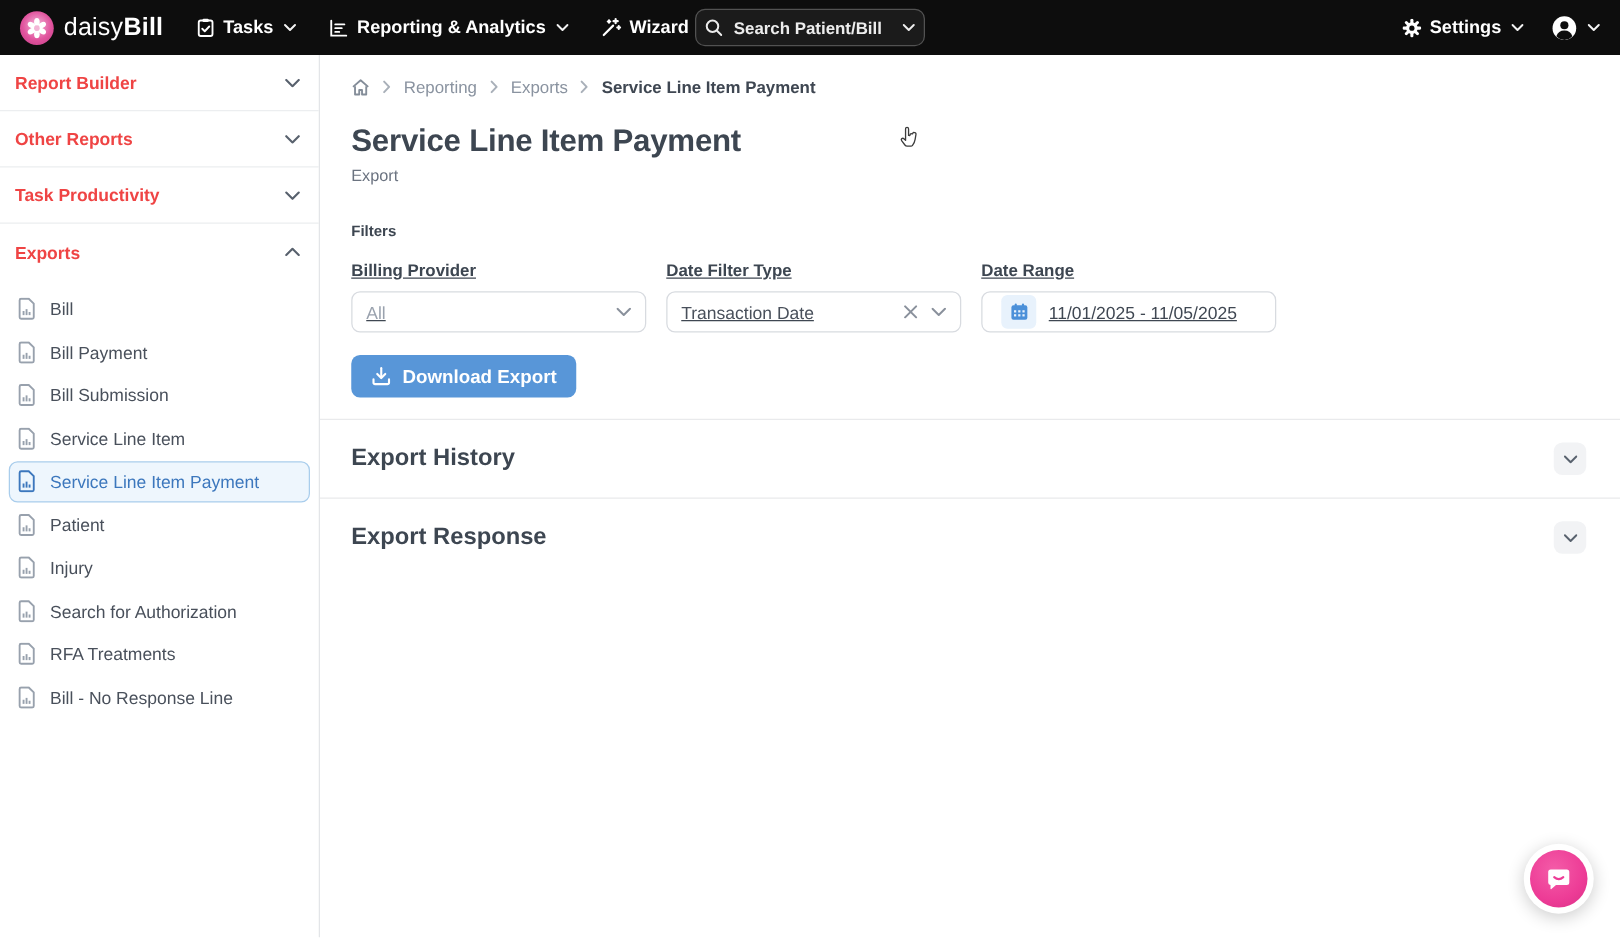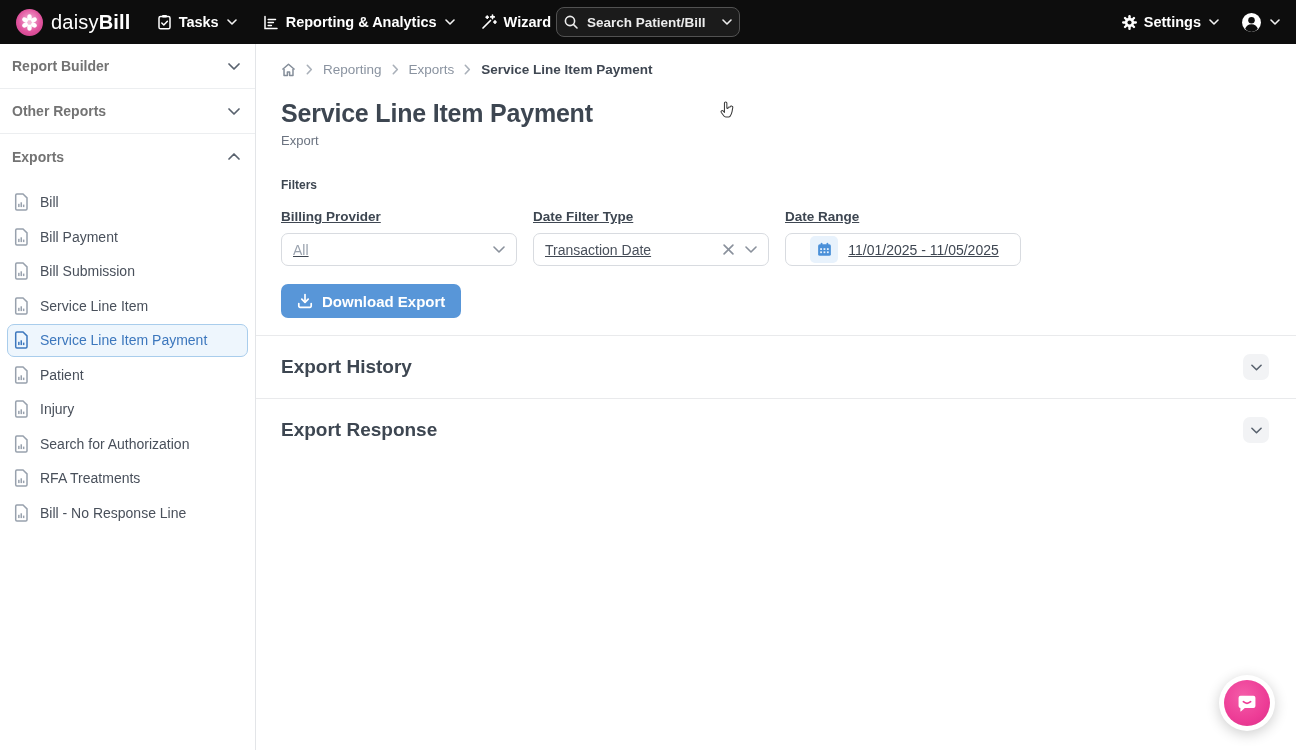--- a/index.html
+++ b/index.html
@@ -48,21 +48,21 @@
   .nav-account { display: flex; align-items: center; gap: 7px; cursor: pointer; }
 
   
   .sidebar {
     position: absolute; top: 44px; left: 0; bottom: 0; width: 256px;
     background: #fff; border-right: 1px solid #e3e5e8;
   }
   .side-section {
     height: 45px; display: flex; align-items: center; justify-content: space-between;
     padding: 0 15px 0 12px; cursor: pointer;
-    font-size: 14px; font-weight: 700; color: #737373;
+    font-size: 14px; font-weight: 700; color: #ef4444;
     border-bottom: 1px solid #eceef0;
   }
   .side-section.expanded { border-bottom: none; }
   .side-section .chev { color: #59626e; }
   .side-list { padding-top: 5px; }
   .side-item {
     height: 33px; margin: 1.5px 7px; padding: 0 6px;
     border: 1px solid transparent; border-radius: 7px;
     display: flex; align-items: center; gap: 11px;
     font-size: 14px; color: #49505b; cursor: pointer;
@@ -97,21 +97,21 @@
   .field { width: 236px; }
   .field-label { font-size: 13.5px; font-weight: 700; color: #3d4651; margin-bottom: 9px; }
   .control {
     height: 33px; border: 1px solid #d8dbe0; border-radius: 7px; background: #fff;
     display: flex; align-items: center; padding: 0 11px; font-size: 14px; color: #49505b;
     cursor: pointer;
   }
   .control .value-muted { color: #9aa2ae; }
   .control .right-group { margin-left: auto; display: flex; align-items: center; gap: 11px; }
   .control .sel-chev { color: #8a919c; }
-  .control.date-control { padding: 0; overflow: hidden; justify-content: center; }
+  .control.date-control { padding: 12px; overflow: hidden; }
   .cal-box {
     width: 28px; height: 27px; margin: 0 0 0 3px; border-radius: 5px;
     background: #e8f2fc; display: flex; align-items: center; justify-content: center;
     color: #4b90d9;
   }
   .date-value { padding-left: 10px; color: #3f4752; }
 
   .download-btn {
     margin: 18px 0 0 25px; height: 34px; border: none; border-radius: 7px;
     background: #5896d8; color: #fff; font-family: inherit;
@@ -275,20 +275,28 @@
   <div class="side-section">
     <span>Report Builder</span>
     <span class="chev">
       <svg width="12" height="7" viewBox="0 0 12 7">
           <path d="M1 1l5 5 5-5" fill="none" stroke="currentColor" stroke-width="1.7" stroke-linecap="round" stroke-linejoin="round"></path>
         </svg>
     </span>
   </div>
   <div class="side-section">
     <span>Other Reports</span>
+    <span class="chev">
+      <svg width="12" height="7" viewBox="0 0 12 7">
+          <path d="M1 1l5 5 5-5" fill="none" stroke="currentColor" stroke-width="1.7" stroke-linecap="round" stroke-linejoin="round"></path>
+        </svg>
+    </span>
+  </div>
+  <div class="side-section">
+    <span>Task Productivity</span>
     <span class="chev">
       <svg width="12" height="7" viewBox="0 0 12 7">
           <path d="M1 1l5 5 5-5" fill="none" stroke="currentColor" stroke-width="1.7" stroke-linecap="round" stroke-linejoin="round"></path>
         </svg>
     </span>
   </div>
   <div class="side-section expanded">
     <span>Exports</span>
     <span class="chev">
       <svg width="12" height="7" viewBox="0 0 12 7">

